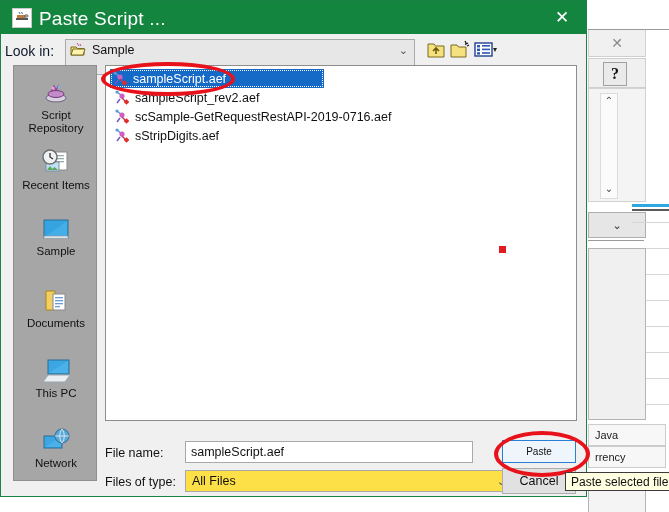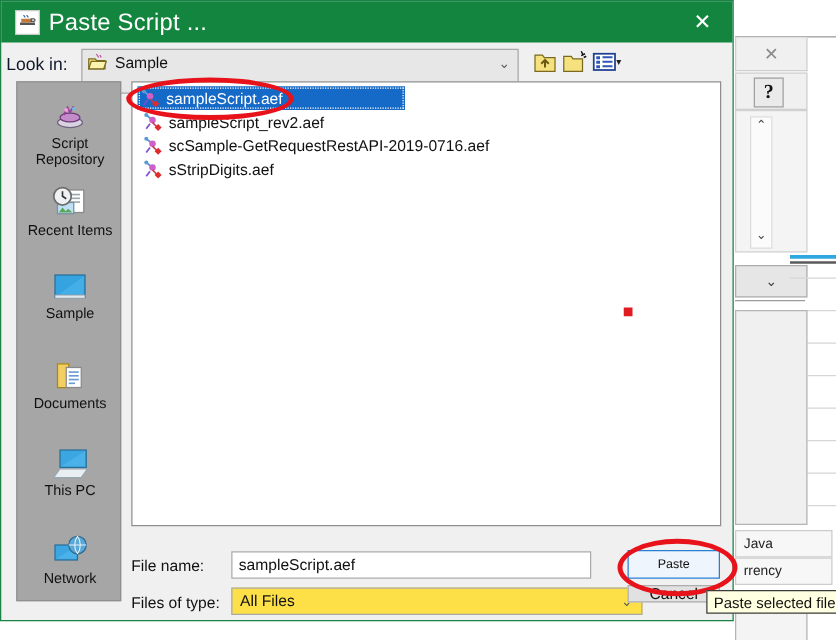--- a/index.html
+++ b/index.html
@@ -76,21 +76,21 @@
   #ft-combo{position:absolute;left:184px;top:469px;width:329px;height:22px;background:#fde047;
      border:1px solid #a9a9a9;box-sizing:border-box;}
   #ft-combo .val{position:absolute;left:6px;top:3px;font-size:12.5px;color:#111;}
   #ft-combo .chev{position:absolute;right:7px;top:4px;font-size:11px;color:#555;}
 
   
   #btn-paste{position:absolute;left:501px;top:439px;width:74px;height:23px;background:#eef5fc;
      border:1px solid #2a7fd4;box-sizing:border-box;font-size:10px;color:#111;
      display:flex;align-items:center;justify-content:center;cursor:pointer;
      font-family:"Liberation Sans", sans-serif;}
-  #btn-cancel{position:absolute;left:501px;top:467px;width:74px;height:14px;background:#e1e1e1;
+  #btn-cancel{position:absolute;left:501px;top:467px;width:74px;height:26px;background:#e1e1e1;
      border:1px solid #adadad;box-sizing:border-box;font-size:12.5px;color:#111;
      display:flex;align-items:center;justify-content:center;cursor:pointer;
      font-family:"Liberation Sans", sans-serif;}
 
   
   #tooltip{position:absolute;left:565px;top:472px;height:19px;background:#ffffe1;border:1px solid #3b3b3b;
      font-size:12px;color:#111;padding:1px 5px;box-sizing:border-box;white-space:nowrap;
      display:flex;align-items:center;z-index:60;}
 
   

